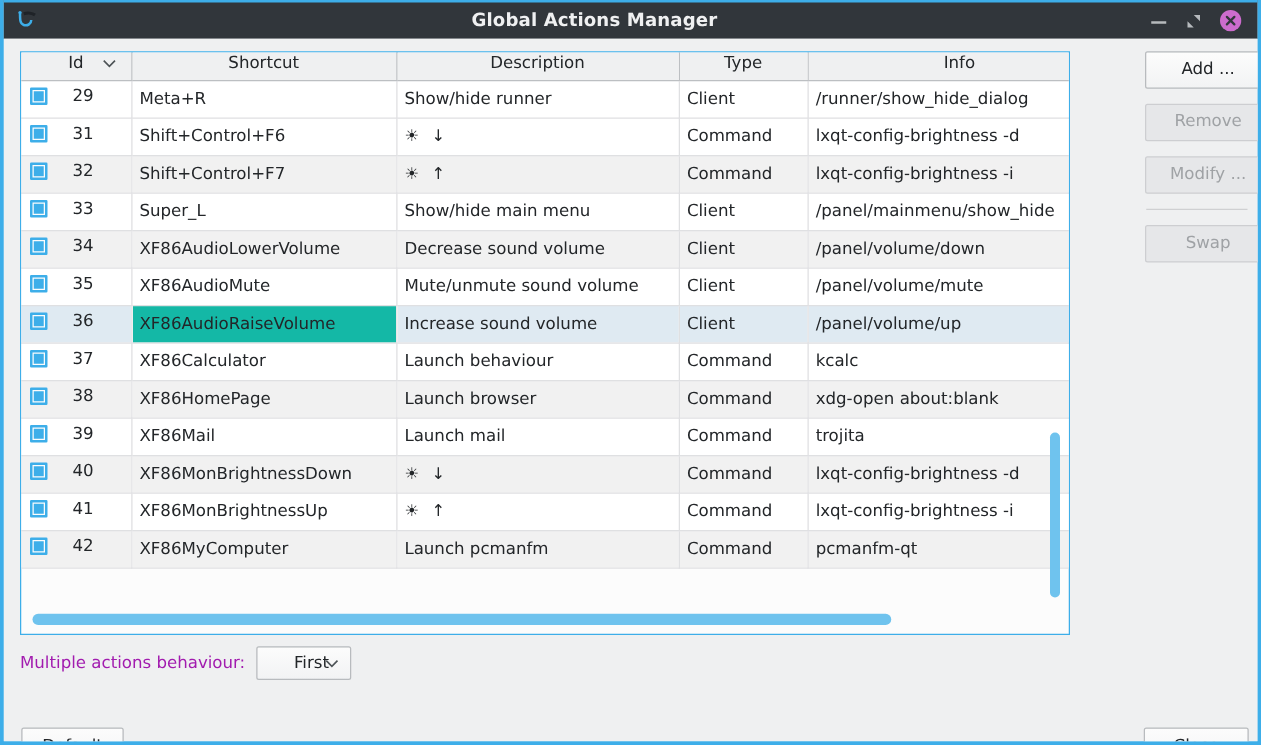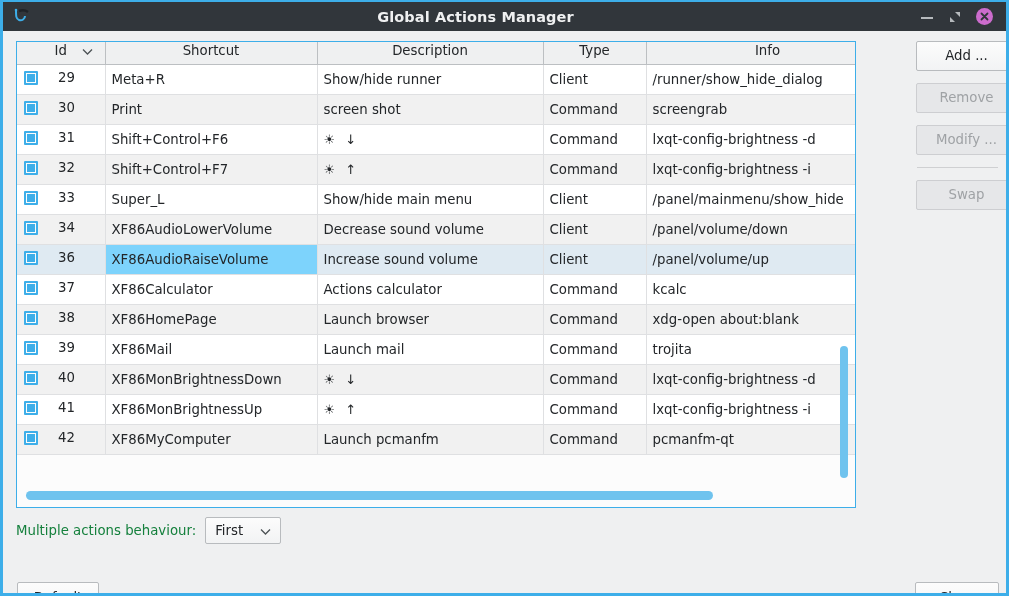--- a/index.html
+++ b/index.html
@@ -82,21 +82,21 @@
   table.tbl td {
     border-right: 1px solid #dfe0e2;
     border-bottom: 1px solid #dfe0e2;
     height: 30px; padding: 0 6px; color: #232629;
     white-space: nowrap; overflow: hidden;
   }
   table.tbl td.id-cell { padding-left: 7px; }
   table.tbl tr.odd td { background: #ffffff; }
   table.tbl tr.even td { background: #f1f1f1; }
   table.tbl tr.sel td { background: #dfeaf2; }
-  table.tbl tr.sel td.cell-sel { background: #7dd3fc; margin-left: 24px; }
+  table.tbl tr.sel td.cell-sel { background: #14b8a6; margin-left: 24px; }
   .idbox { display: inline-flex; align-items: center; gap: 20px; }
   .chk {
     width: 14px; height: 14px; flex: 0 0 auto;
     border: 2px solid #3daee9; background: #fcfcfc;
     display: inline-block; position: relative; border-radius: 1px;
   }
   .chk::after {
     content:""; position:absolute; left:1px; top:1px; right:1px; bottom:1px;
     background: #3daee9;
   }
@@ -142,26 +142,26 @@
   .side-sep {
     height: 1px; background: #cfd0d2; margin: 12px 1px 0 1px;
   }
   .side-sep + .btn { margin-top: 12px; }
 
   
   .behaviour-row {
     position: absolute; left: 13px; top: 486px;
     display: flex; align-items: center; gap: 9px;
   }
-  .behaviour-label { font-size: 13.3px; color: #15803d; }
+  .behaviour-label { font-size: 13.3px; color: #a21caf; }
   .combo {
     width: 76px; height: 27px; border: 1px solid #b8bbbe; border-radius: 2px;
     background: linear-gradient(#fcfcfc, #f2f3f4);
     display: flex; align-items: center; position: relative;
-    font-size: 13.3px; color: #232629; cursor: pointer;
+    font-size: 13.3px; color: #232629; cursor: pointer; padding-left: 20px;
   }
   .combo .combo-val { padding-left: 9px; }
   .combo .combo-chev { position: absolute; right: 9px; top: 50%; transform: translateY(-50%); }
 
   .btn-default {
     position: absolute; left: 14px; top: 551px;
     width: 82px; height: 32px;
   }
   .btn-close {
     position: absolute; left: 912px; top: 551px;
@@ -229,30 +229,20 @@
             <tr class="odd">
               <td class="id-cell"><span class="idbox">
                   <span class="chk"></span>
                   <span>29</span>
                 </span></td>
               <td>Meta+R</td>
               <td>Show/hide runner</td>
               <td>Client</td>
               <td>/runner/show_hide_dialog</td>
             </tr>
-            <tr class="even">
-              <td class="id-cell"><span class="idbox">
-                  <span class="chk"></span>
-                  <span>30</span>
-                </span></td>
-              <td>Print</td>
-              <td>screen shot</td>
-              <td>Command</td>
-              <td>screengrab</td>
-            </tr>
             <tr class="odd">
               <td class="id-cell"><span class="idbox">
                   <span class="chk"></span>
                   <span>31</span>
                 </span></td>
               <td>Shift+Control+F6</td>
               <td class="sun">☀ ↓</td>
               <td>Command</td>
               <td>lxqt-config-brightness -d</td>
             </tr>
@@ -279,37 +269,47 @@
             <tr class="even">
               <td class="id-cell"><span class="idbox">
                   <span class="chk"></span>
                   <span>34</span>
                 </span></td>
               <td>XF86AudioLowerVolume</td>
               <td>Decrease sound volume</td>
               <td>Client</td>
               <td>/panel/volume/down</td>
             </tr>
+            <tr class="odd">
+              <td class="id-cell"><span class="idbox">
+                  <span class="chk"></span>
+                  <span>35</span>
+                </span></td>
+              <td>XF86AudioMute</td>
+              <td>Mute/unmute sound volume</td>
+              <td>Client</td>
+              <td>/panel/volume/mute</td>
+            </tr>
             <tr class="sel">
               <td class="id-cell"><span class="idbox">
                   <span class="chk"></span>
                   <span>36</span>
                 </span></td>
               <td class="cell-sel">XF86AudioRaiseVolume</td>
               <td>Increase sound volume</td>
               <td>Client</td>
               <td>/panel/volume/up</td>
             </tr>
             <tr class="odd">
               <td class="id-cell"><span class="idbox">
                   <span class="chk"></span>
                   <span>37</span>
                 </span></td>
               <td>XF86Calculator</td>
-              <td>Actions calculator</td>
+              <td>Launch behaviour</td>
               <td>Command</td>
               <td>kcalc</td>
             </tr>
             <tr class="even">
               <td class="id-cell"><span class="idbox">
                   <span class="chk"></span>
                   <span>38</span>
                 </span></td>
               <td>XF86HomePage</td>
               <td>Launch browser</td>

